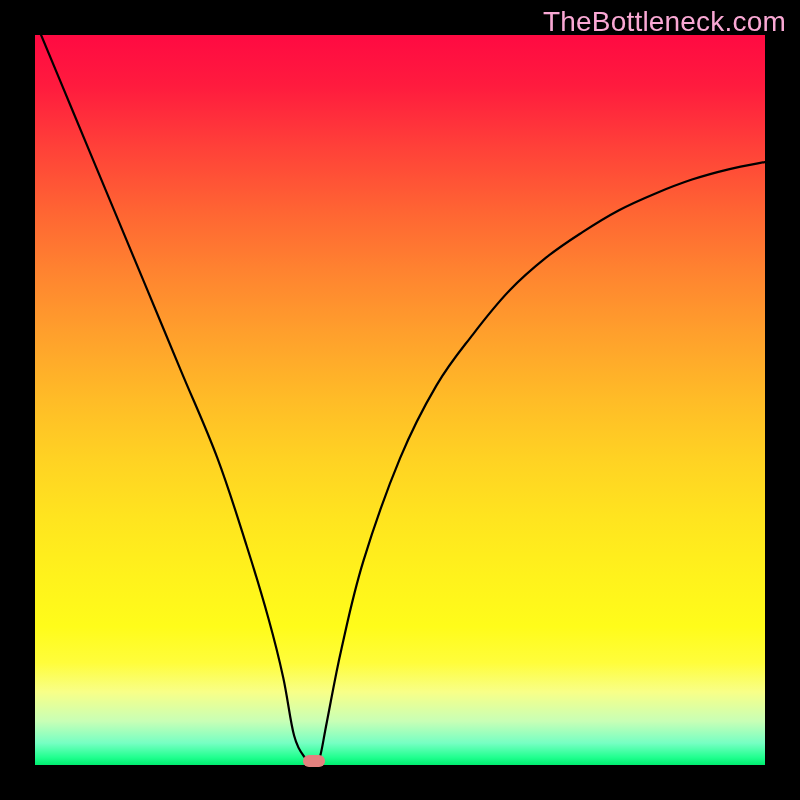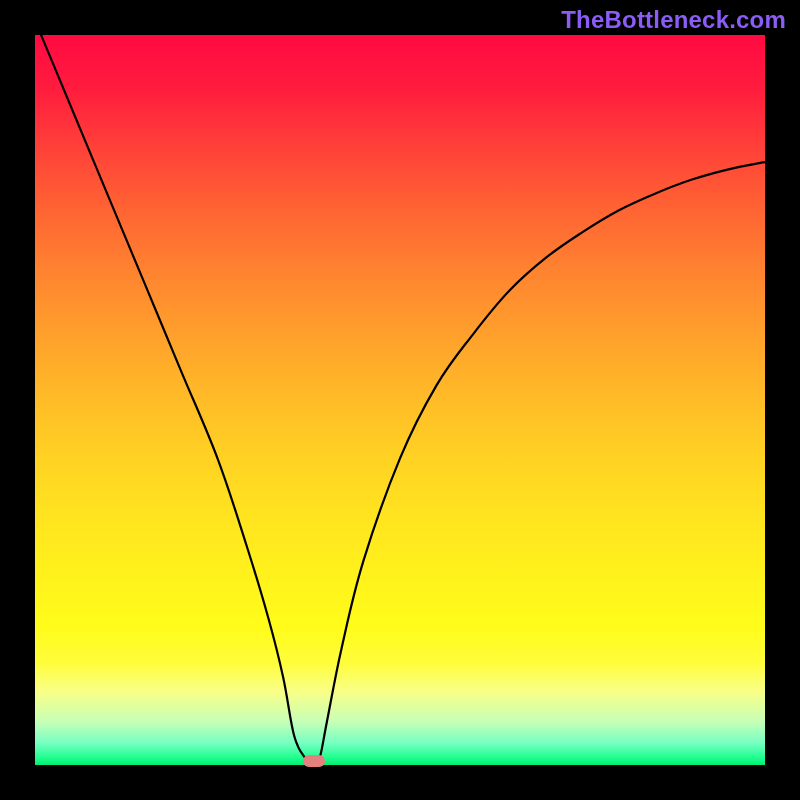--- a/index.html
+++ b/index.html
@@ -34,23 +34,23 @@
       #c8ffb6 94%,
       #76ffc3 97%,
       #1fff8e 99%,
       #00ed70 100%
     );
   }
   .watermark {
     position: absolute;
     top: 6px;
     right: 14px;
-    color: #8b5cf6;
-    font-size: 24px;
-    font-weight: 700;
+    color: #f9a8d4;
+    font-size: 28px;
+    font-weight: 400;
     letter-spacing: 0.2px;
     user-select: none;
   }
   svg.curve {
     position: absolute;
     left: 0;
     top: 0;
     width: 730px;
     height: 730px;
   }

